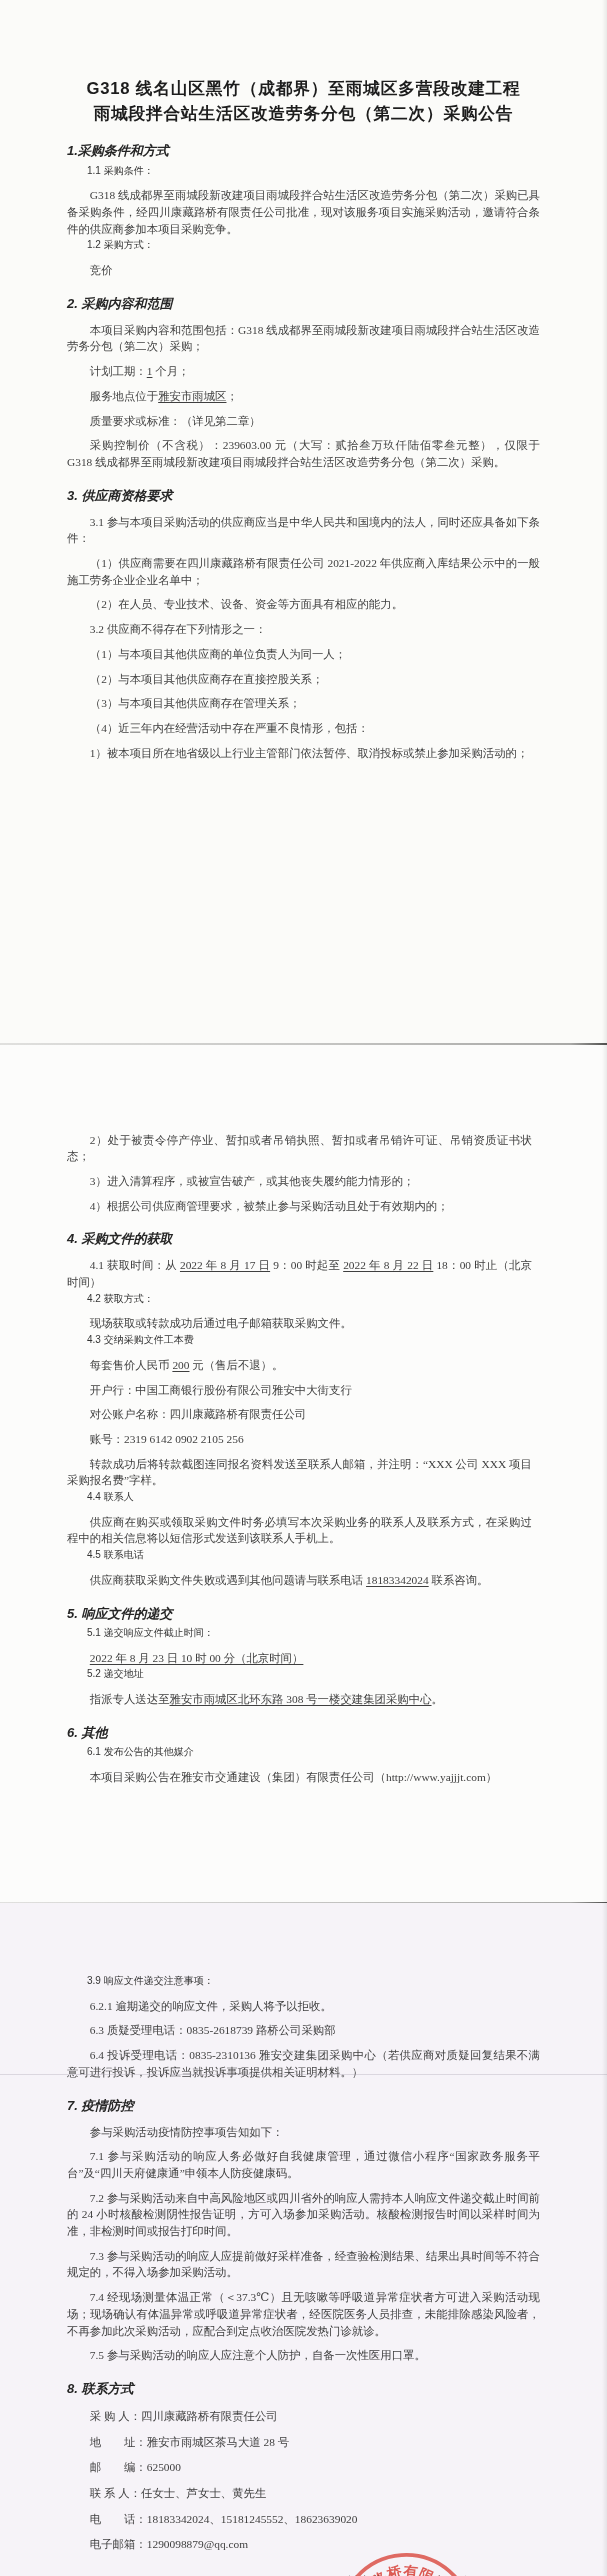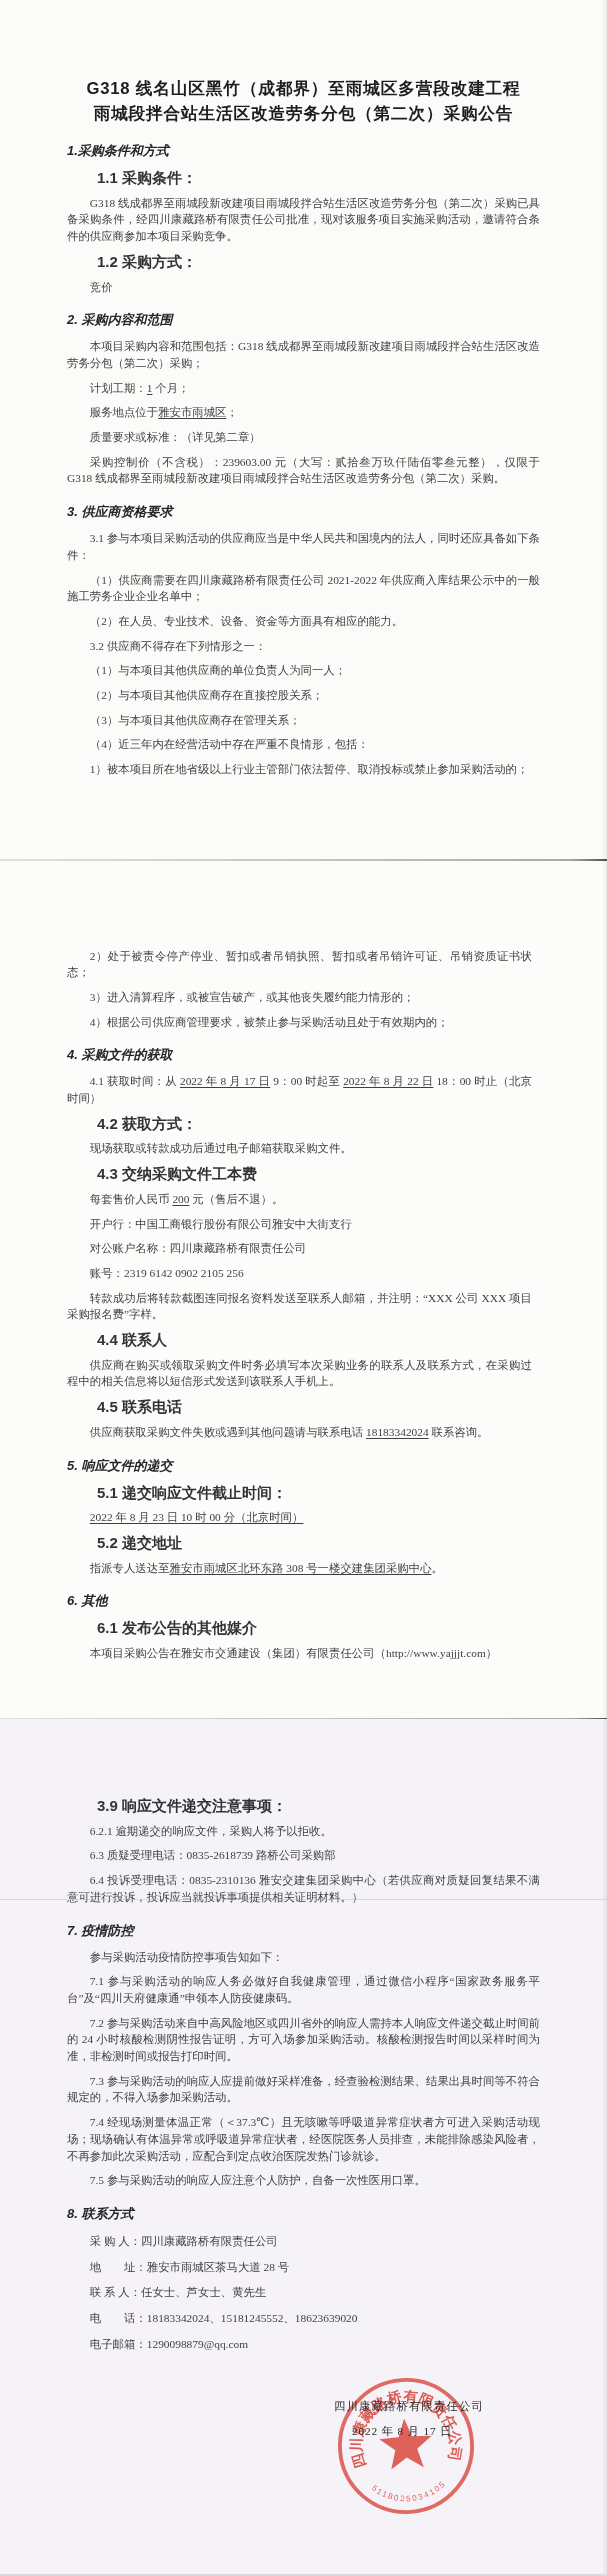--- a/index.html
+++ b/index.html
@@ -1,33 +1,33 @@
 <!DOCTYPE html>
 <html style="font-size:12px"><head>
 <meta charset="utf-8">
 <style>
   html,body{margin:0;padding:0;background:#efefef;}
   body{width:607px;font-family:"Liberation Serif","DejaVu Serif",serif;}
   .doc{width:607px;}
   .page{position:relative;width:607px;overflow:hidden;box-sizing:border-box;}
   .page::after{content:"";position:absolute;top:0;right:0;bottom:0;width:5.3px;
     background:linear-gradient(to right,rgba(0,0,0,0),rgba(0,0,0,0.07));pointer-events:none;}
-  .page-1{height:859px;background:#fbfbf9;padding:76px 67px 0 67px;}
+  .page-1{height:1043px;background:#fbfbf9;padding:76px 67px 0 67px;}
   .page-2{height:857px;background:#fcfcfb;padding:79px 75px 0 67px;}
   .page-3{height:857px;background:#f6f3f8;padding:70px 67px 0 67px;border-bottom:2.3px solid #dcd9de;}
   .page-sep{height:1.5px;width:607px;
     background:linear-gradient(to right,#e0e0de 0%,#c6c6c4 50%,#a8a8a6 94%,#4f4f4d 100%);}
   .content{position:relative;width:100%;height:100%;box-sizing:border-box;}
   .blk{color:#3f3f3f;font-size:11.4px;line-height:16.7px;text-align:justify;}
   .title{font-family:"Liberation Sans","DejaVu Sans",sans-serif;font-weight:bold;
     font-size:16.7px;line-height:25px;color:#1d1d1d;text-align:center;letter-spacing:0.8px;margin-bottom:4.6px;}
   .h1{font-family:"Liberation Sans","DejaVu Sans",sans-serif;font-weight:bold;
     font-size:13px;line-height:20px;color:#262626;margin:15px 0 1.5px 0;text-align:left;font-style:italic;}
-  .sub{font-family:"Liberation Sans","DejaVu Sans",sans-serif;font-weight:700;
-    font-size:15px;color:#333;margin-top:9px;text-indent:2em;}
+  .sub{font-family:"Liberation Sans","DejaVu Sans",sans-serif;font-weight:400;
+    font-size:10px;color:#333;margin-top:0;text-indent:2em;}
   .p{margin-top:8px;text-indent:2em;}
   .p.noindent{text-indent:0;}
   .contact{margin-top:9px;text-indent:2em;white-space:pre-wrap;}
   .u{text-decoration:underline;text-underline-offset:2.3px;}
   .artifact-line{position:absolute;left:-67px;right:-67px;top:101px;height:0.8px;
     background:rgba(170,162,178,0.35);}
   .seal{position:absolute;left:266px;top:575px;width:146px;height:146px;opacity:0.92;
     transform:rotate(-4deg);}
   .sig-company{position:absolute;left:267px;top:601px;font-size:11.4px;color:#2d2d2d;
     letter-spacing:1.1px;white-space:nowrap;}
@@ -131,20 +131,21 @@
         <div class="blk h1">7. 疫情防控</div>
         <div class="blk p">参与采购活动疫情防控事项告知如下：</div>
         <div class="blk p">7.1 参与采购活动的响应人务必做好自我健康管理，通过微信小程序“国家政务服务平台”及“四川天府健康通”申领本人防疫健康码。</div>
         <div class="blk p">7.2 参与采购活动来自中高风险地区或四川省外的响应人需持本人响应文件递交截止时间前的 24 小时核酸检测阴性报告证明，方可入场参加采购活动。核酸检测报告时间以采样时间为准，非检测时间或报告打印时间。</div>
         <div class="blk p">7.3 参与采购活动的响应人应提前做好采样准备，经查验检测结果、结果出具时间等不符合规定的，不得入场参加采购活动。</div>
         <div class="blk p">7.4 经现场测量体温正常（＜37.3℃）且无咳嗽等呼吸道异常症状者方可进入采购活动现场；现场确认有体温异常或呼吸道异常症状者，经医院医务人员排查，未能排除感染风险者，不再参加此次采购活动，应配合到定点收治医院发热门诊就诊。</div>
         <div class="blk p">7.5 参与采购活动的响应人应注意个人防护，自备一次性医用口罩。</div>
         <div class="blk h1">8. 联系方式</div>
         <div class="blk contact">采 购 人：四川康藏路桥有限责任公司</div>
         <div class="blk contact">地　　址：雅安市雨城区茶马大道 28 号</div>
+        <div class="blk contact">邮　　编：625000</div>
         <div class="blk contact">联 系 人：任女士、芦女士、黄先生</div>
         <div class="blk contact">电　　话：18183342024、15181245552、18623639020</div>
         <div class="blk contact">电子邮箱：1290098879@qq.com</div>
       </div>
   </div>
 
 </div>
 
 
 </body></html>

